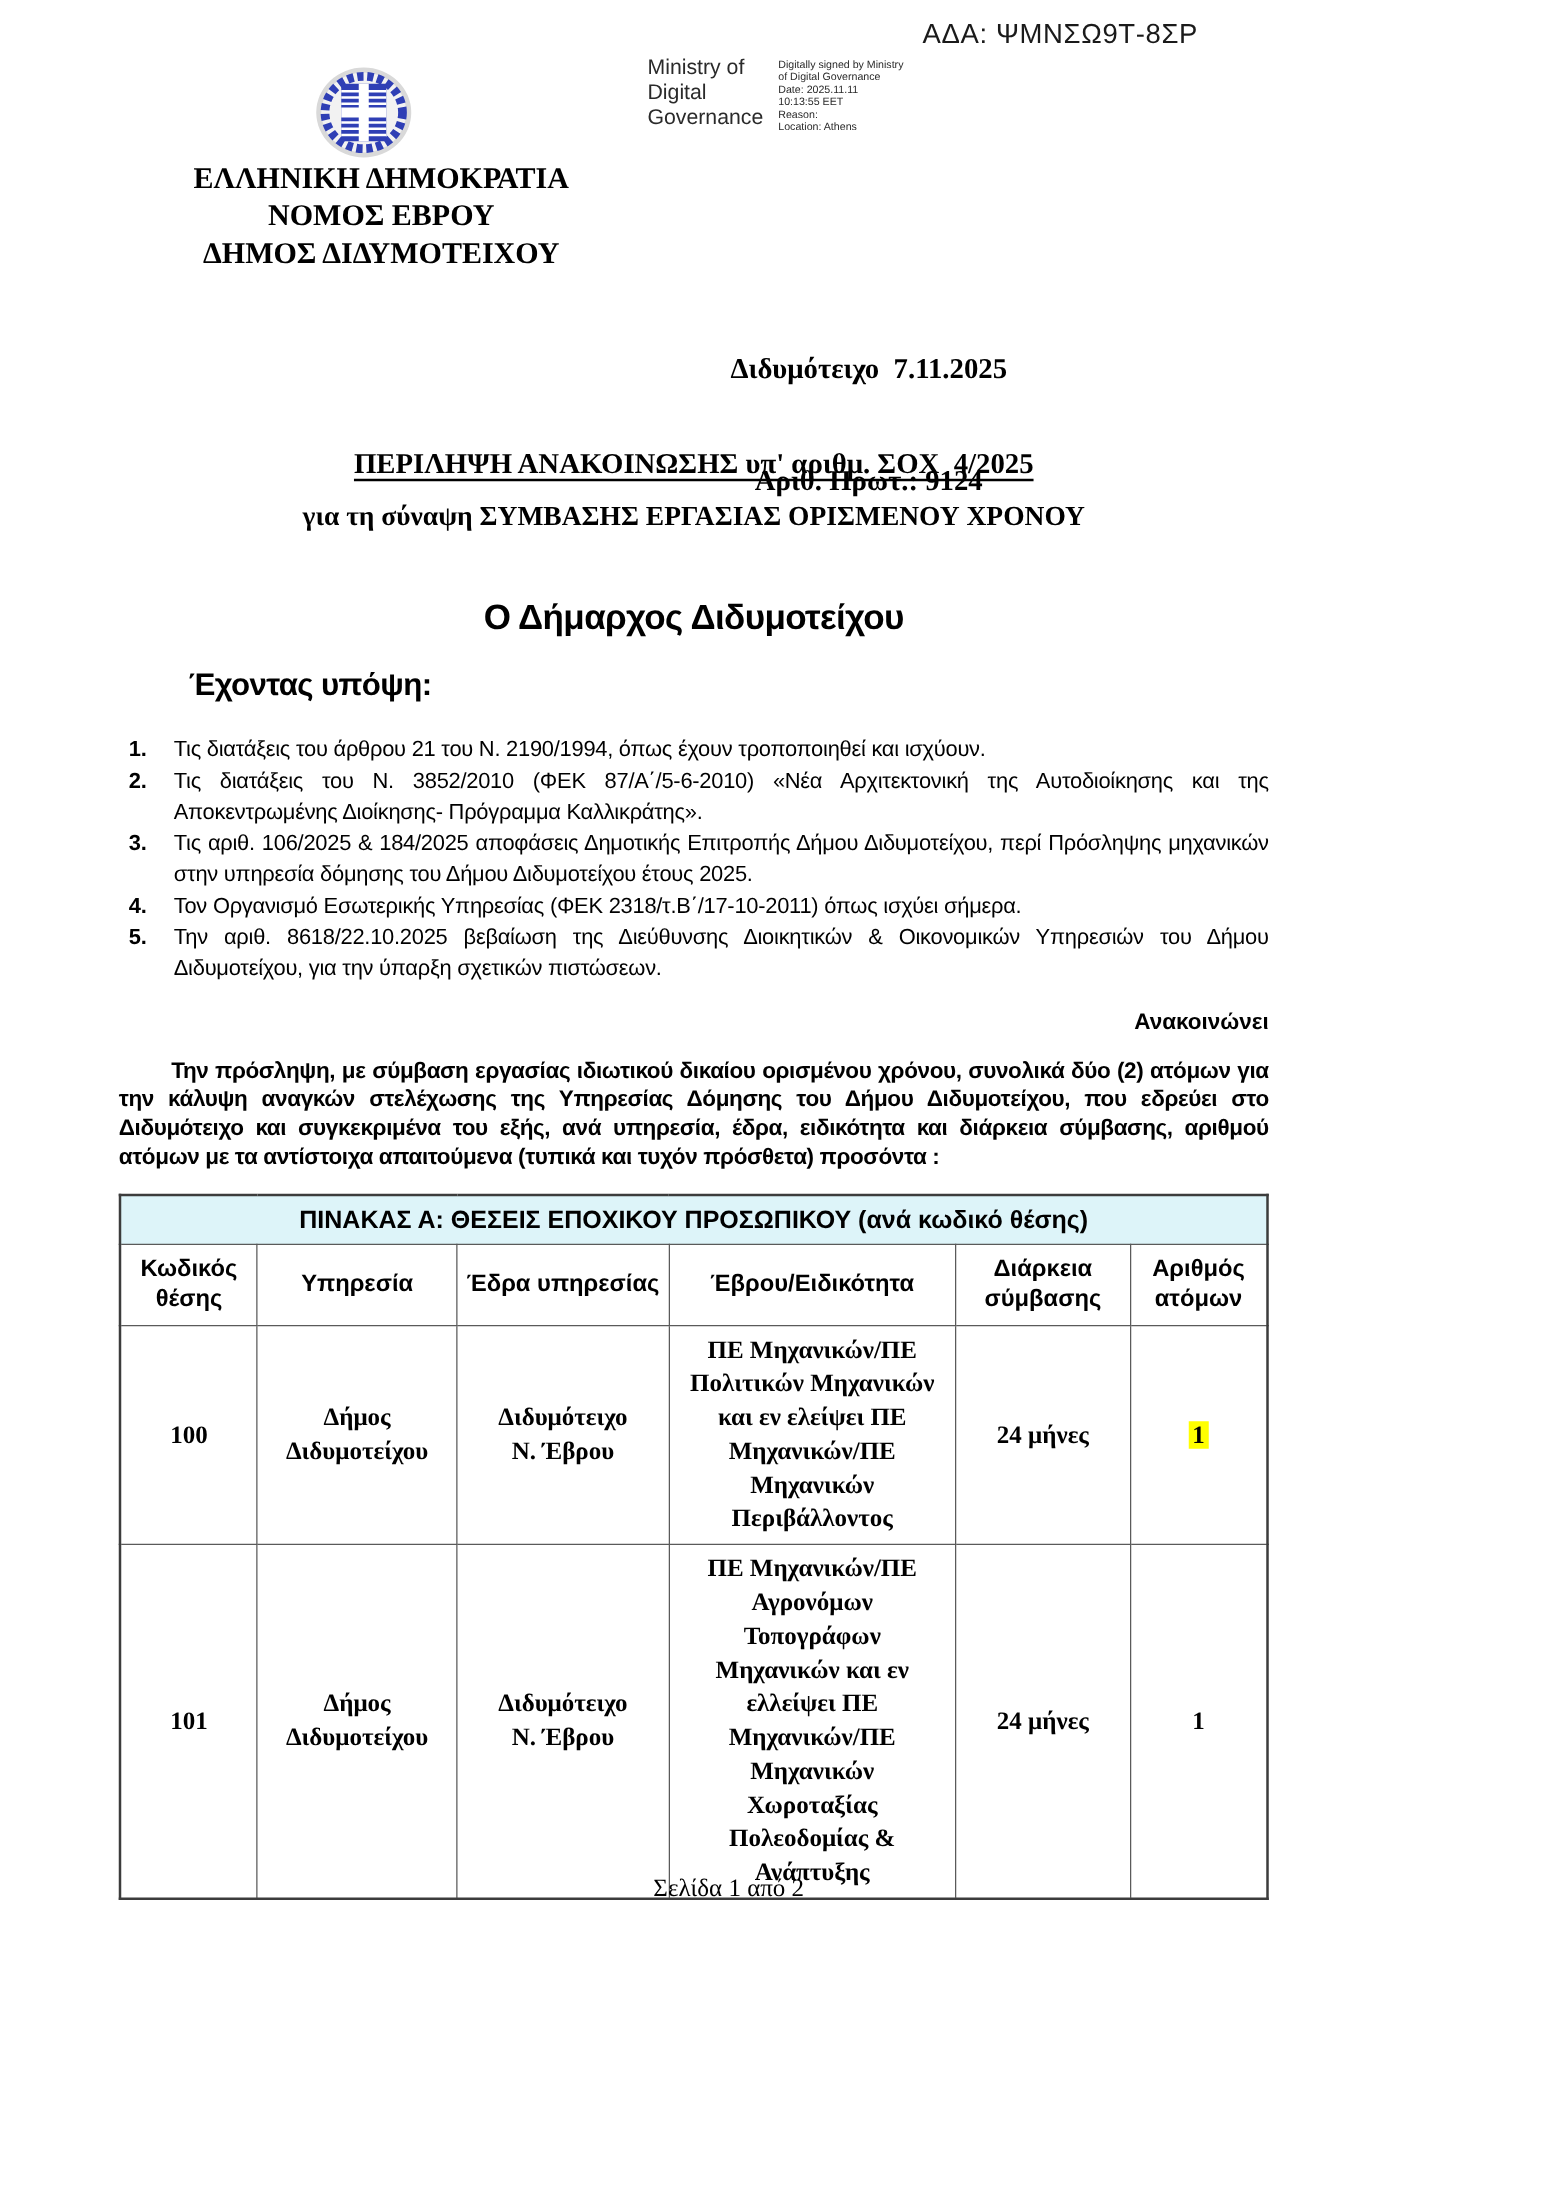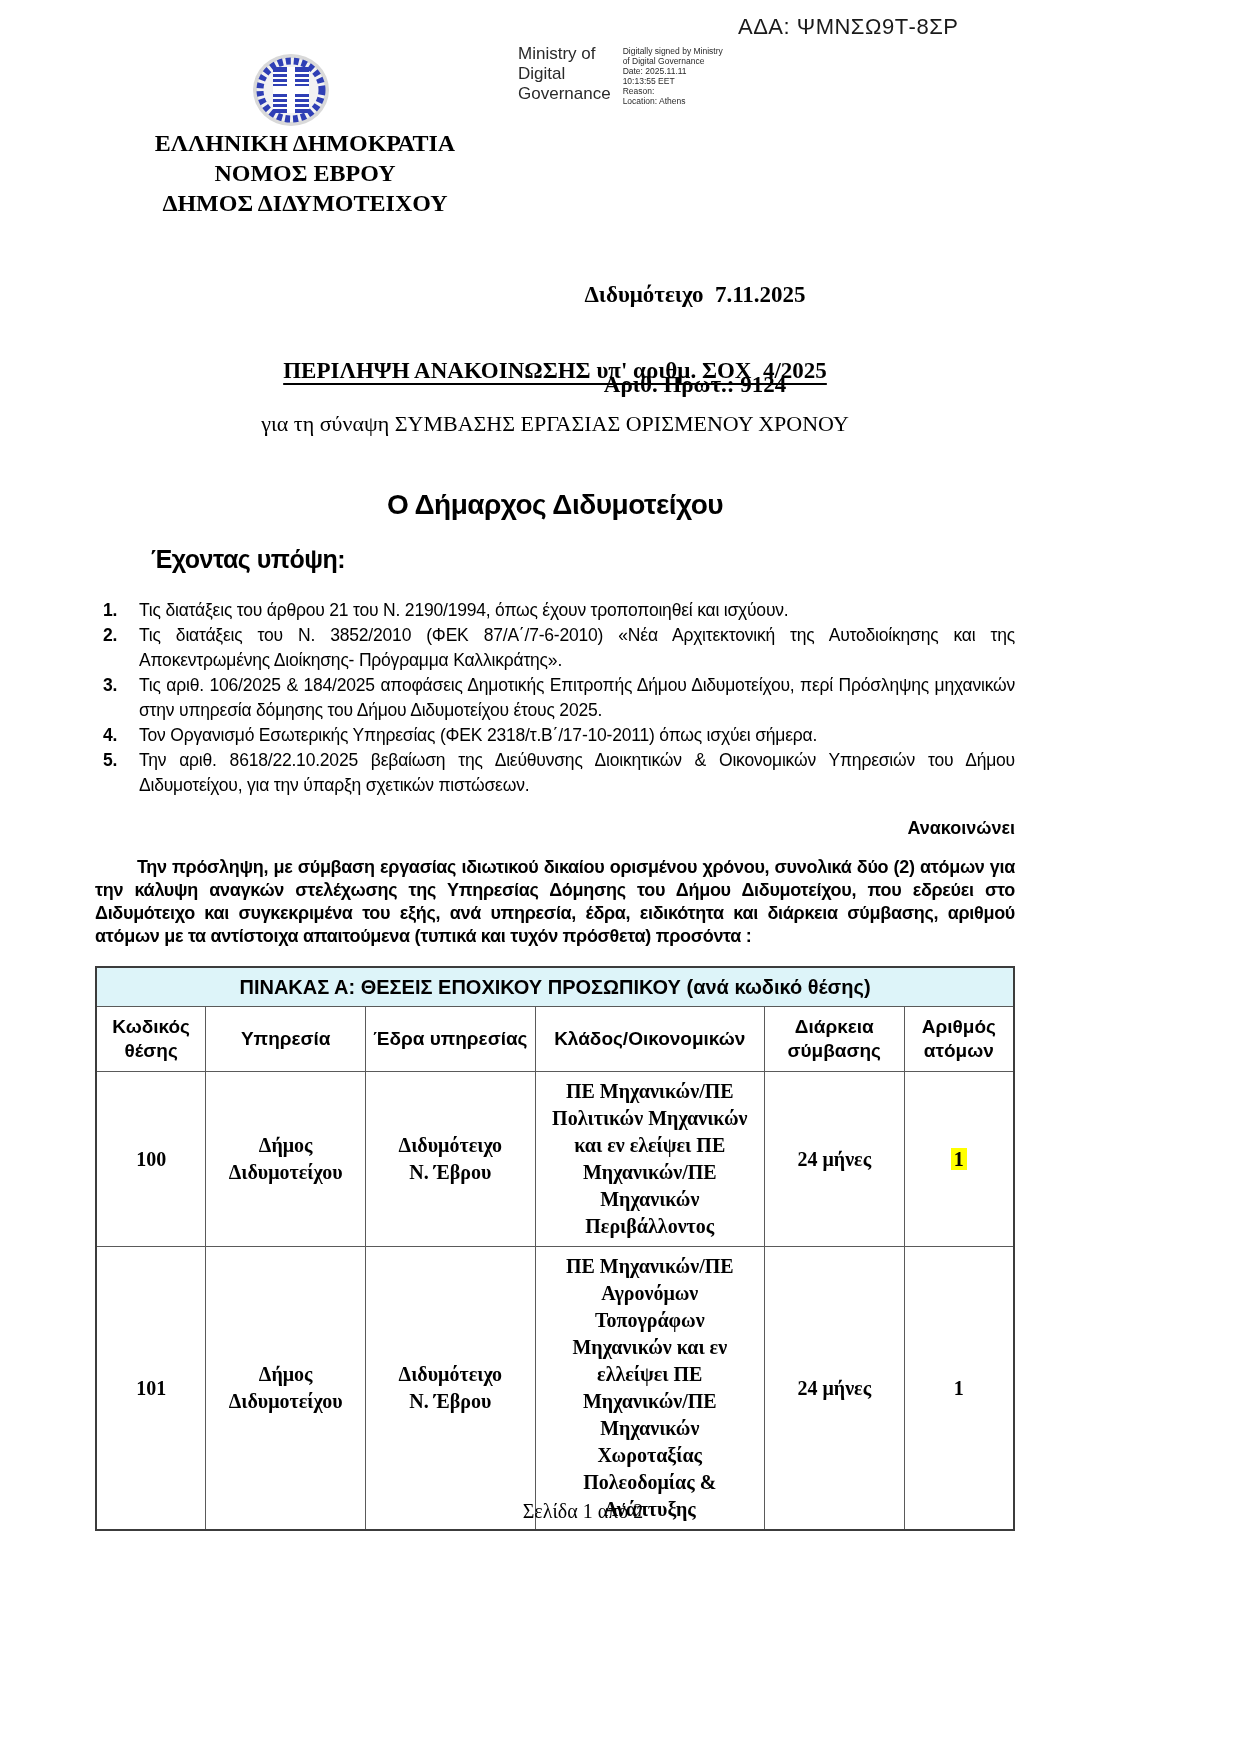--- a/index.html
+++ b/index.html
@@ -40,21 +40,21 @@
     text-align:center;font-weight:bold;font-size:23px;line-height:30px;
     white-space:pre-wrap;
   }
   
   .content{position:absolute;left:95px;top:350px;width:920px;}
   .title1{
     text-align:center;font-weight:bold;font-size:23px;margin-top:8px;
     text-decoration:underline;text-underline-offset:5px;
     text-decoration-thickness:2px;white-space:pre-wrap;
   }
-  .title2{text-align:center;font-weight:normal;font-size:22px;margin-top:27px;}
+  .title2{text-align:center;font-weight:bold;font-size:22px;margin-top:16px;}
   .mayor{
     text-align:center;font-weight:bold;font-size:28px;margin-top:52px;
     font-family:"Liberation Sans","DejaVu Sans",sans-serif;letter-spacing:-.5px;
   }
   .having{
     font-weight:bold;font-size:25px;margin-top:24px;margin-left:56px;
     font-family:"Liberation Sans","DejaVu Sans",sans-serif;letter-spacing:-.5px;
   }
   .list{
     margin-top:24px;
@@ -161,21 +161,21 @@
     <div class="mayor">Ο Δήμαρχος Διδυμοτείχου</div>
     <div class="having">Έχοντας υπόψη:</div>
 
     <div class="list">
       <div class="list-item">
         <span class="list-num">1.</span>
         <span class="list-text">Τις διατάξεις του άρθρου 21 του Ν. 2190/1994, όπως έχουν τροποποιηθεί και ισχύουν.</span>
       </div>
       <div class="list-item">
         <span class="list-num">2.</span>
-        <span class="list-text">Τις διατάξεις του Ν. 3852/2010 (ΦΕΚ 87/Α΄/7-6-2010) «Νέα Αρχιτεκτονική της Αυτοδιοίκησης και της Αποκεντρωμένης Διοίκησης- Πρόγραμμα Καλλικράτης».</span>
+        <span class="list-text">Τις διατάξεις του Ν. 3852/2010 (ΦΕΚ 87/Α΄/5-6-2010) «Νέα Αρχιτεκτονική της Αυτοδιοίκησης και της Αποκεντρωμένης Διοίκησης- Πρόγραμμα Καλλικράτης».</span>
       </div>
       <div class="list-item">
         <span class="list-num">3.</span>
         <span class="list-text">Τις αριθ. 106/2025 &amp; 184/2025 αποφάσεις Δημοτικής Επιτροπής  Δήμου Διδυμοτείχου, περί Πρόσληψης μηχανικών στην υπηρεσία δόμησης του Δήμου Διδυμοτείχου έτους 2025.</span>
       </div>
       <div class="list-item">
         <span class="list-num">4.</span>
         <span class="list-text">Τον Οργανισμό Εσωτερικής Υπηρεσίας (ΦΕΚ 2318/τ.Β΄/17-10-2011) όπως ισχύει σήμερα.</span>
       </div>
       <div class="list-item">
@@ -199,21 +199,21 @@
       </colgroup>
       <tbody>
           <tr class="t-title">
         <th colspan="6">ΠΙΝΑΚΑΣ Α: ΘΕΣΕΙΣ ΕΠΟΧΙΚΟΥ ΠΡΟΣΩΠΙΚΟΥ (ανά κωδικό θέσης)</th>
       </tr>
       <tr class="t-colhead">
         <th>Κωδικός
 θέσης</th>
         <th>Υπηρεσία</th>
         <th>Έδρα υπηρεσίας</th>
-        <th>Κλάδος/Οικονομικών</th>
+        <th>Έβρου/Ειδικότητα</th>
         <th>Διάρκεια
 σύμβασης</th>
         <th>Αριθμός
 ατόμων</th>
       </tr>
       <tr class="t-row">
         <td>100</td>
         <td>Δήμος
 Διδυμοτείχου</td>
         <td>Διδυμότειχο

